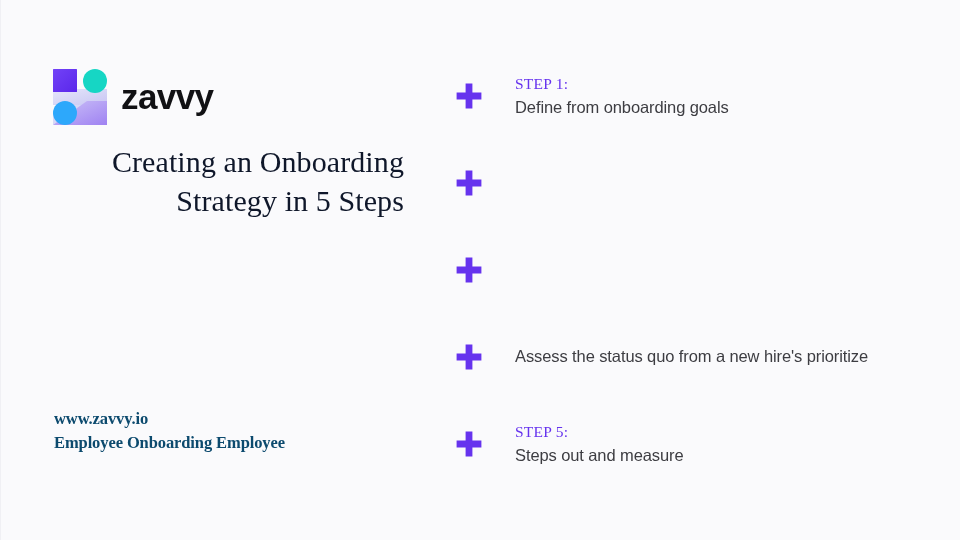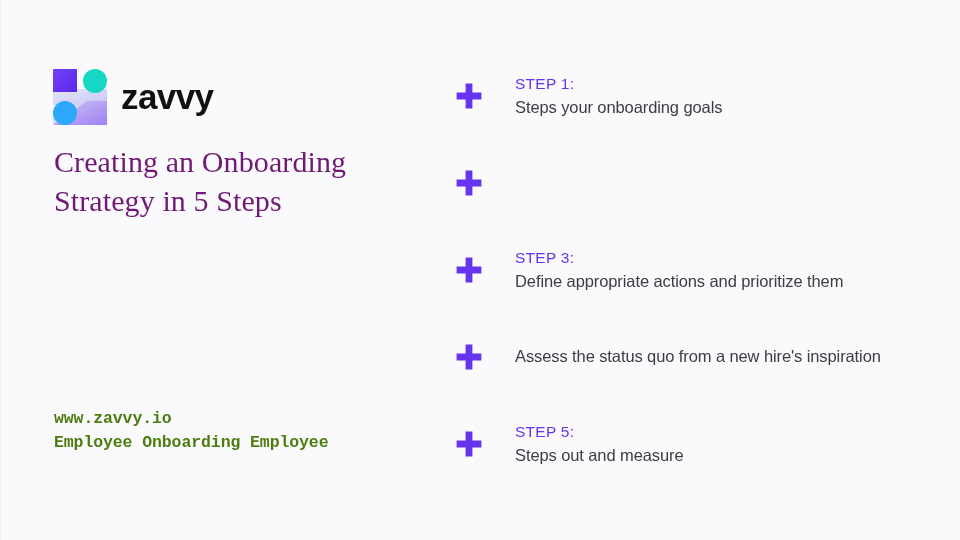--- a/index.html
+++ b/index.html
@@ -61,38 +61,39 @@
   .headline {
     position: absolute;
     left: 1px;
     top: 143px;
     width: 350px;
     margin: 0;
     font-family: "Liberation Serif", serif;
     font-size: 30px;
     font-weight: 400;
     line-height: 1.29;
-    color: #701a75;
+    color: #0f172a;
     letter-spacing: 0.1px;
+    text-align: right;
   }
 
   .footer {
     position: absolute;
     left: 1px;
     top: 407px;
     width: 330px;
   }
 
   .footer-line {
     margin: 0;
-    font-family: Liberation Mono, monospace;
+    font-family: Liberation Serif, serif;
     font-size: 16.5px;
     font-weight: 600;
     line-height: 1.47;
-    color: #4d7c0f;
+    color: #0c4a6e;
     letter-spacing: -0.1px;
   }
 
   
   .steps {
     position: absolute;
     left: 455px;
     top: 66px;
     width: 480px;
   }
@@ -114,21 +115,21 @@
     display: block;
   }
 
   .step-body {
     flex: 1 1 auto;
     min-width: 0;
   }
 
   .step-label {
     display: block;
-    font-family: Liberation Sans, sans-serif;
+    font-family: Liberation Serif, serif;
     font-size: 15.5px;
     font-weight: 400;
     letter-spacing: 0.25px;
     color: #6633ee;
     line-height: 1.3;
     margin: 0 0 3px 0;
   }
 
   .step-desc {
     display: block;
@@ -194,52 +195,48 @@
   <div class="steps">
 
     <div class="step">
       <span class="step-icon">
         <svg viewBox="0 0 26 26" width="26" height="26" xmlns="http://www.w3.org/2000/svg">
           <path d="M9.6 0.6 H16.4 V9.6 H25.4 V16.4 H16.4 V25.4 H9.6 V16.4 H0.6 V9.6 H9.6 Z" fill="#6633ee"></path>
         </svg>
       </span>
       <span class="step-body">
         <span class="step-label">STEP 1:</span>
-        <span class="step-desc">Steps your onboarding goals</span>
+        <span class="step-desc">Define from onboarding goals</span>
+      </span>
+    </div>
+
+    <div class="step">
+      <span class="step-icon">
+        <svg viewBox="0 0 26 26" width="26" height="26" xmlns="http://www.w3.org/2000/svg">
+          <path d="M9.6 0.6 H16.4 V9.6 H25.4 V16.4 H16.4 V25.4 H9.6 V16.4 H0.6 V9.6 H9.6 Z" fill="#6633ee"></path>
+        </svg>
       </span>
     </div>
 
     <div class="step">
       <span class="step-icon">
         <svg viewBox="0 0 26 26" width="26" height="26" xmlns="http://www.w3.org/2000/svg">
           <path d="M9.6 0.6 H16.4 V9.6 H25.4 V16.4 H16.4 V25.4 H9.6 V16.4 H0.6 V9.6 H9.6 Z" fill="#6633ee"></path>
         </svg>
       </span>
     </div>
 
     <div class="step">
       <span class="step-icon">
         <svg viewBox="0 0 26 26" width="26" height="26" xmlns="http://www.w3.org/2000/svg">
           <path d="M9.6 0.6 H16.4 V9.6 H25.4 V16.4 H16.4 V25.4 H9.6 V16.4 H0.6 V9.6 H9.6 Z" fill="#6633ee"></path>
         </svg>
       </span>
       <span class="step-body">
-        <span class="step-label">STEP 3:</span>
-        <span class="step-desc">Define appropriate actions and prioritize them</span>
-      </span>
-    </div>
-
-    <div class="step">
-      <span class="step-icon">
-        <svg viewBox="0 0 26 26" width="26" height="26" xmlns="http://www.w3.org/2000/svg">
-          <path d="M9.6 0.6 H16.4 V9.6 H25.4 V16.4 H16.4 V25.4 H9.6 V16.4 H0.6 V9.6 H9.6 Z" fill="#6633ee"></path>
-        </svg>
-      </span>
-      <span class="step-body">
-        <span class="step-desc">Assess the status quo from a new hire's inspiration</span>
+        <span class="step-desc">Assess the status quo from a new hire's prioritize</span>
       </span>
     </div>
 
     <div class="step">
       <span class="step-icon">
         <svg viewBox="0 0 26 26" width="26" height="26" xmlns="http://www.w3.org/2000/svg">
           <path d="M9.6 0.6 H16.4 V9.6 H25.4 V16.4 H16.4 V25.4 H9.6 V16.4 H0.6 V9.6 H9.6 Z" fill="#6633ee"></path>
         </svg>
       </span>
       <span class="step-body">

